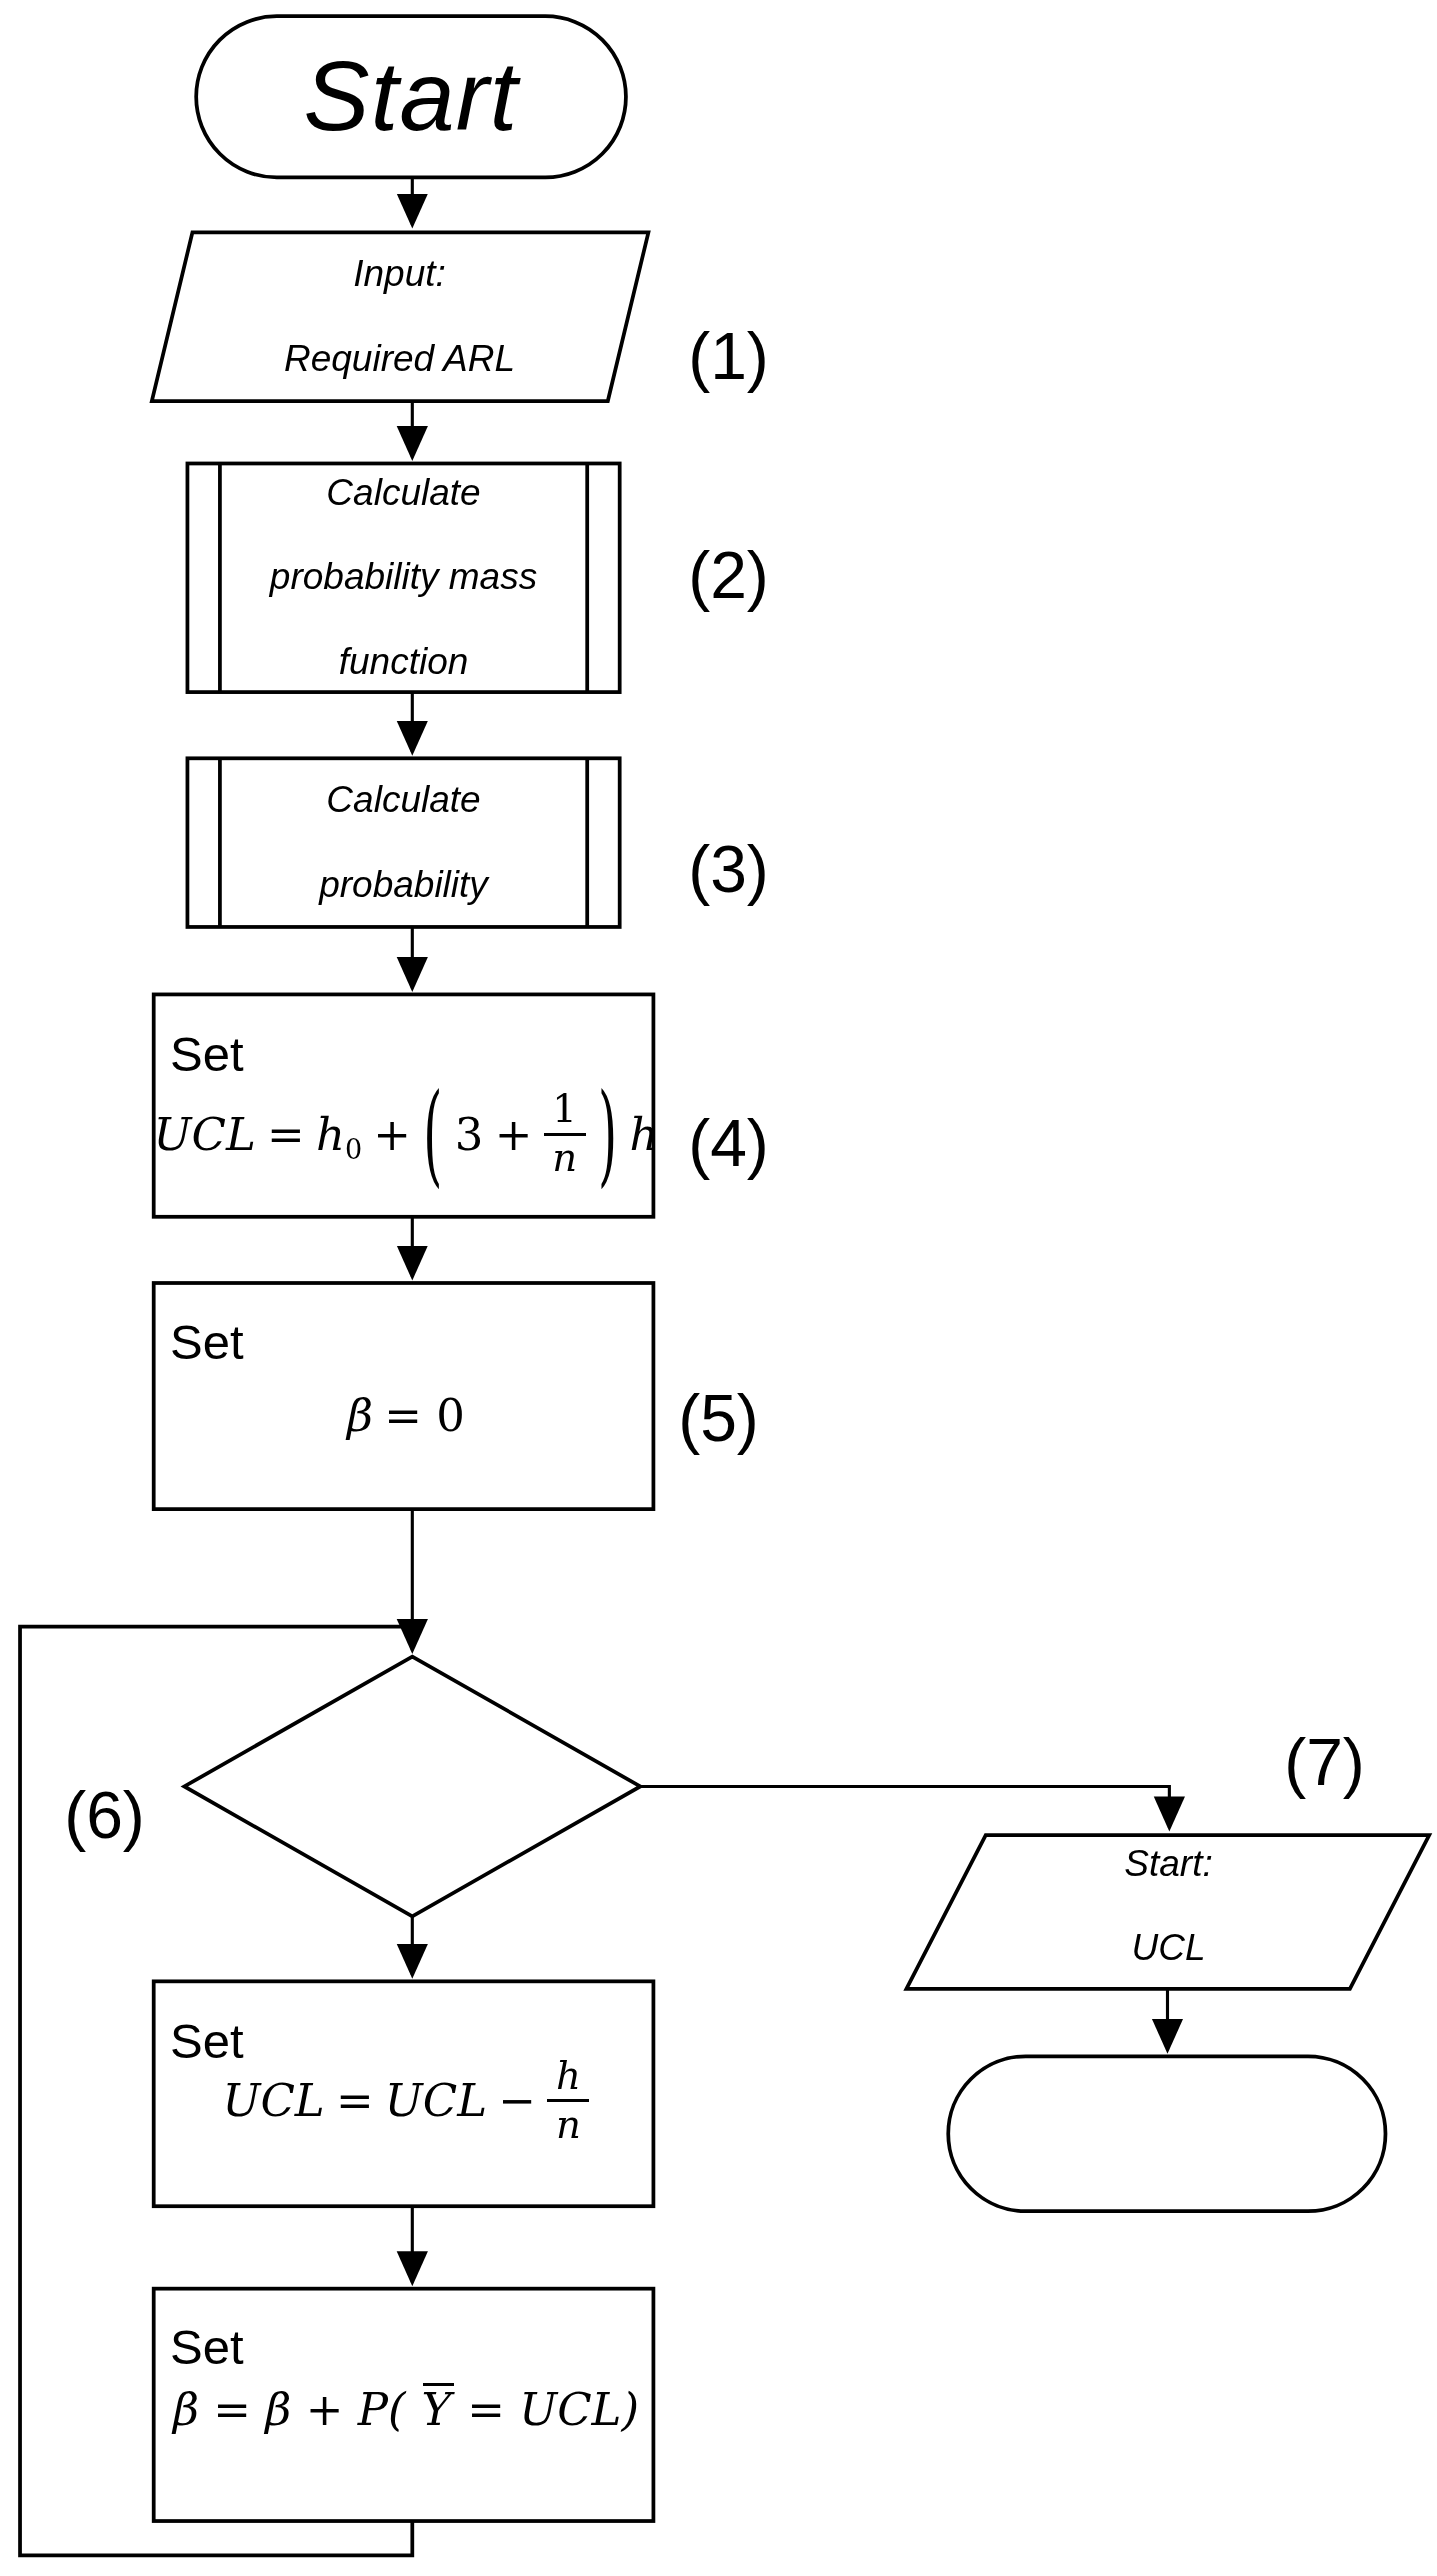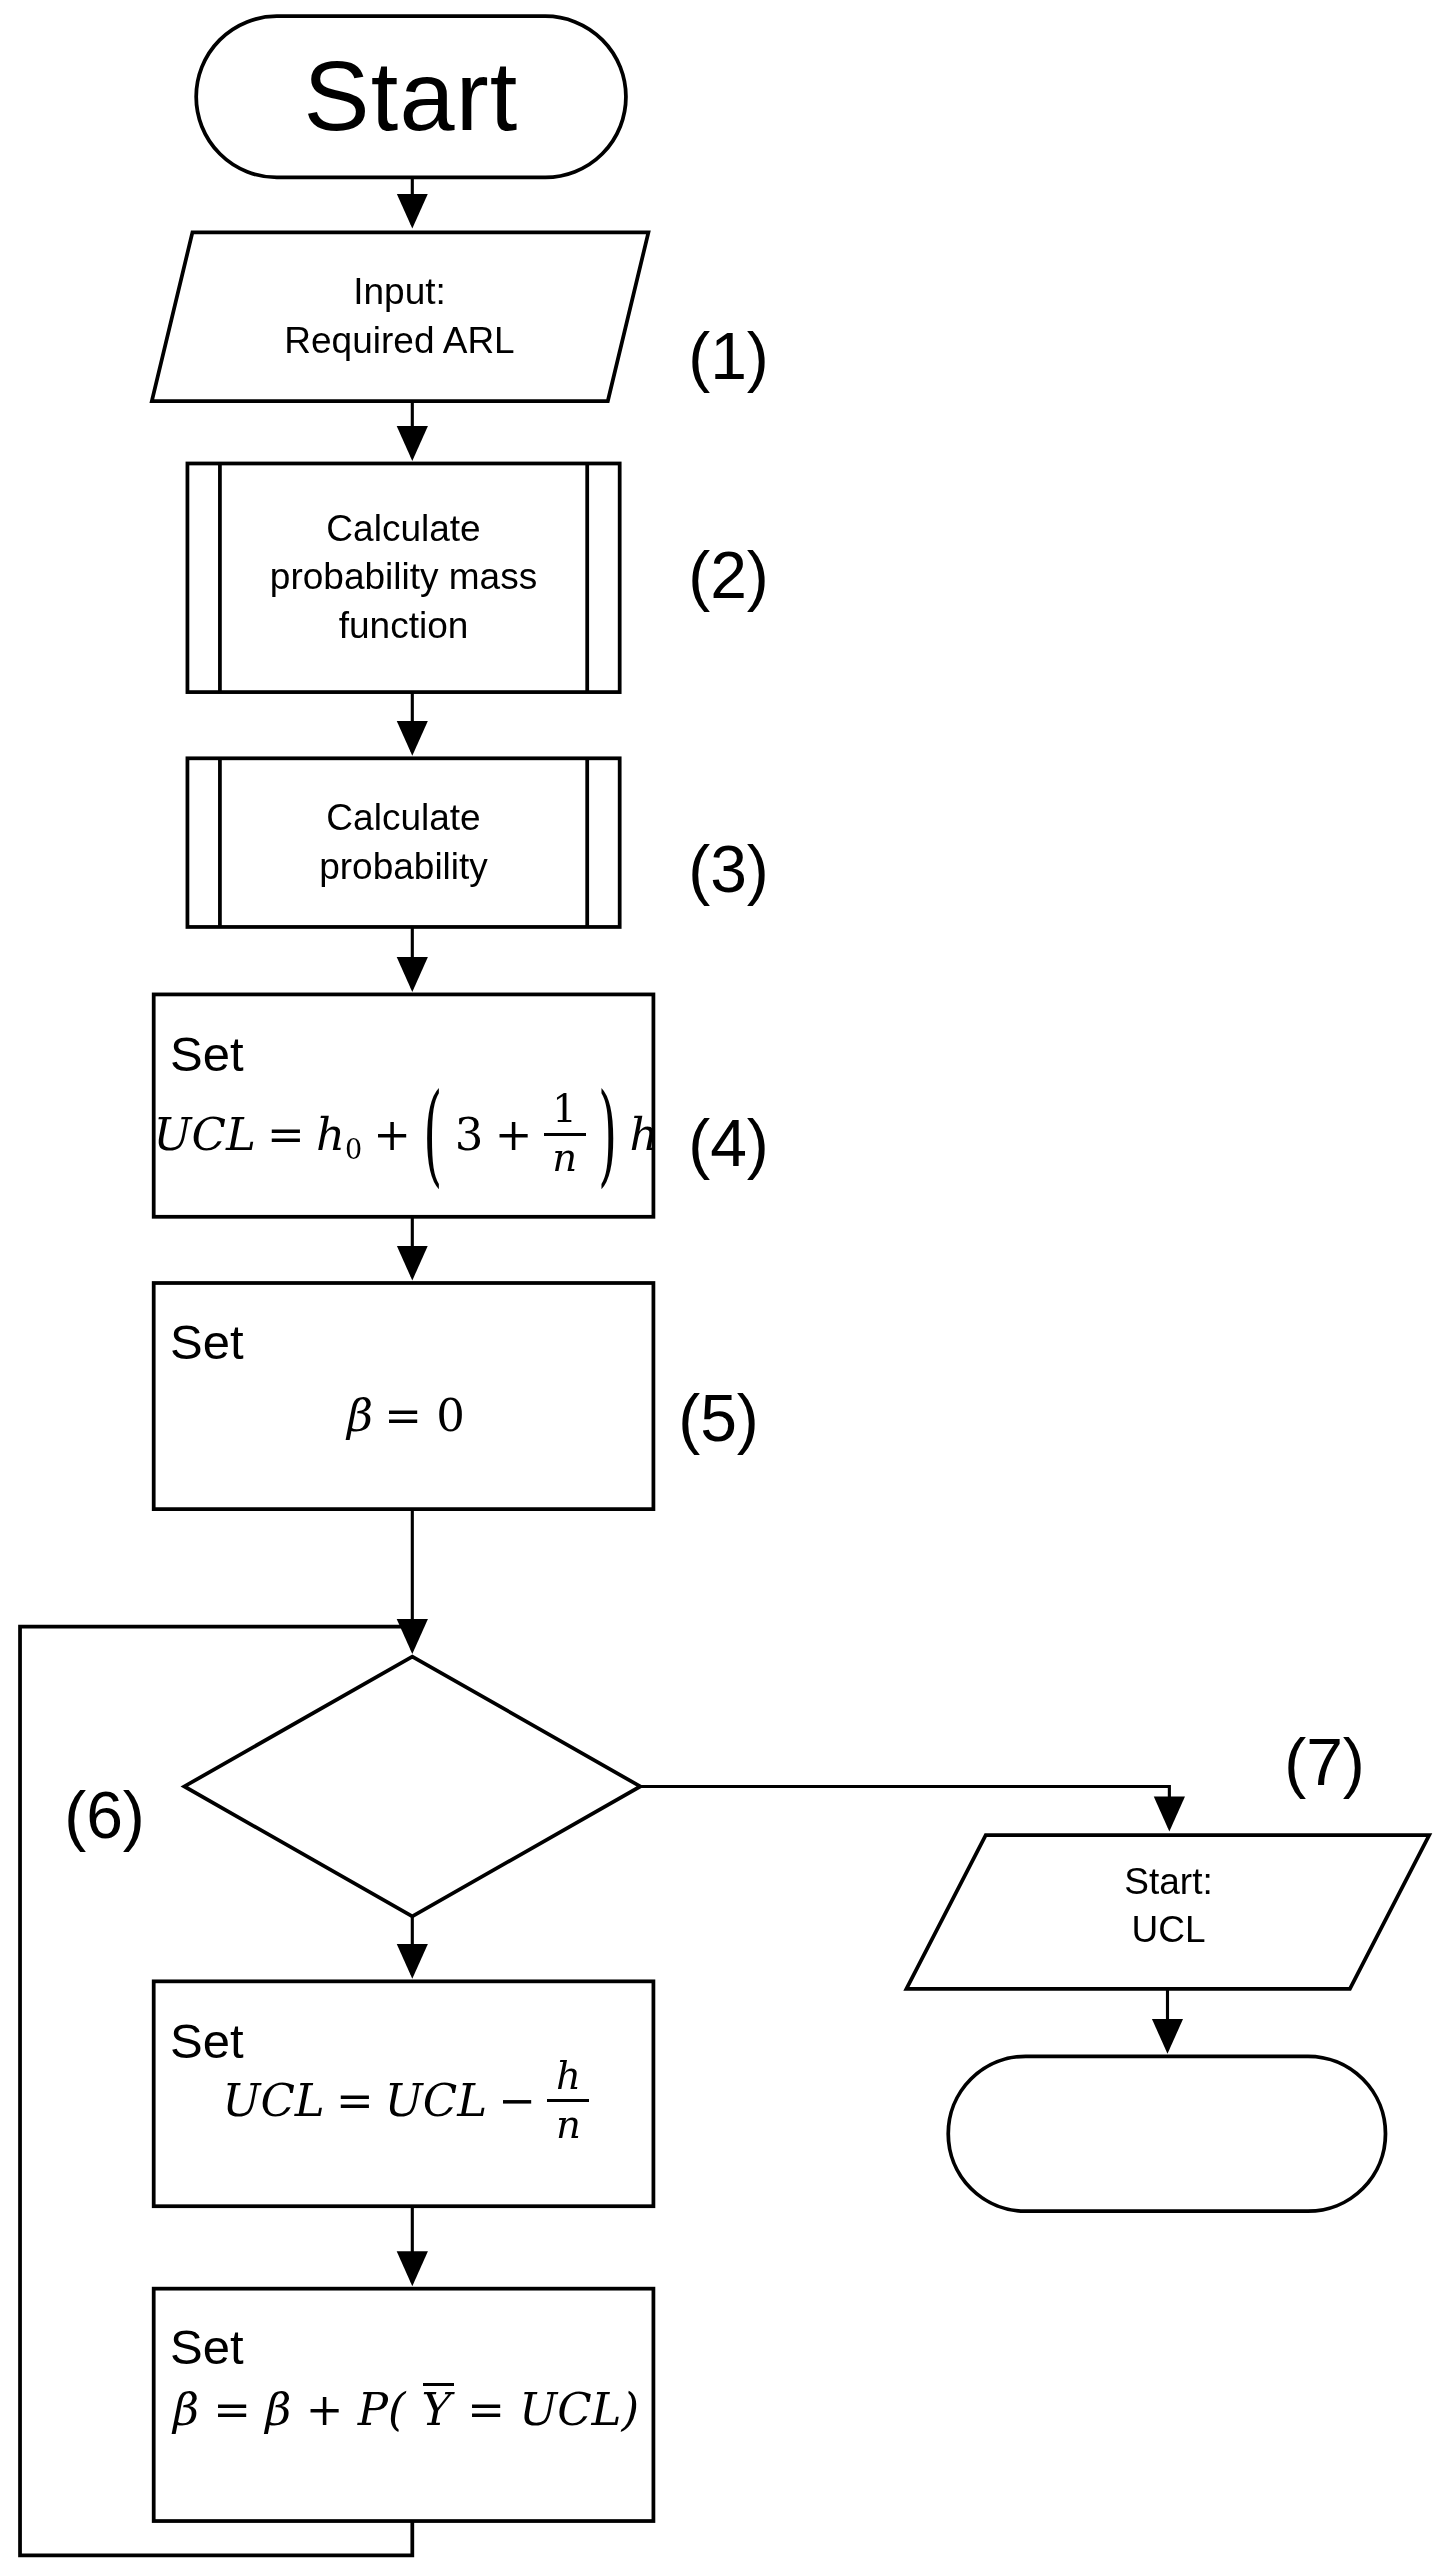--- a/index.html
+++ b/index.html
@@ -16,23 +16,24 @@
 
   .txt {
     position: absolute;
     display: flex;
     flex-direction: column;
     align-items: center;
     justify-content: center;
     text-align: center;
     line-height: 1.3;
     color: #000;
+    font-style: italic;
   }
   .terminator-label { font-size: 99px; letter-spacing: 1.2px; }
-  .body-text { font-size: 37px; }
+  .body-text { font-size: 37px; gap: 36px; }
   .diamond-text { font-size: 36px; }
 
   .ref {
     position: absolute;
     width: 137px;
     height: 81px;
     display: flex;
     align-items: center;
     justify-content: center;
     font-size: 66px;

